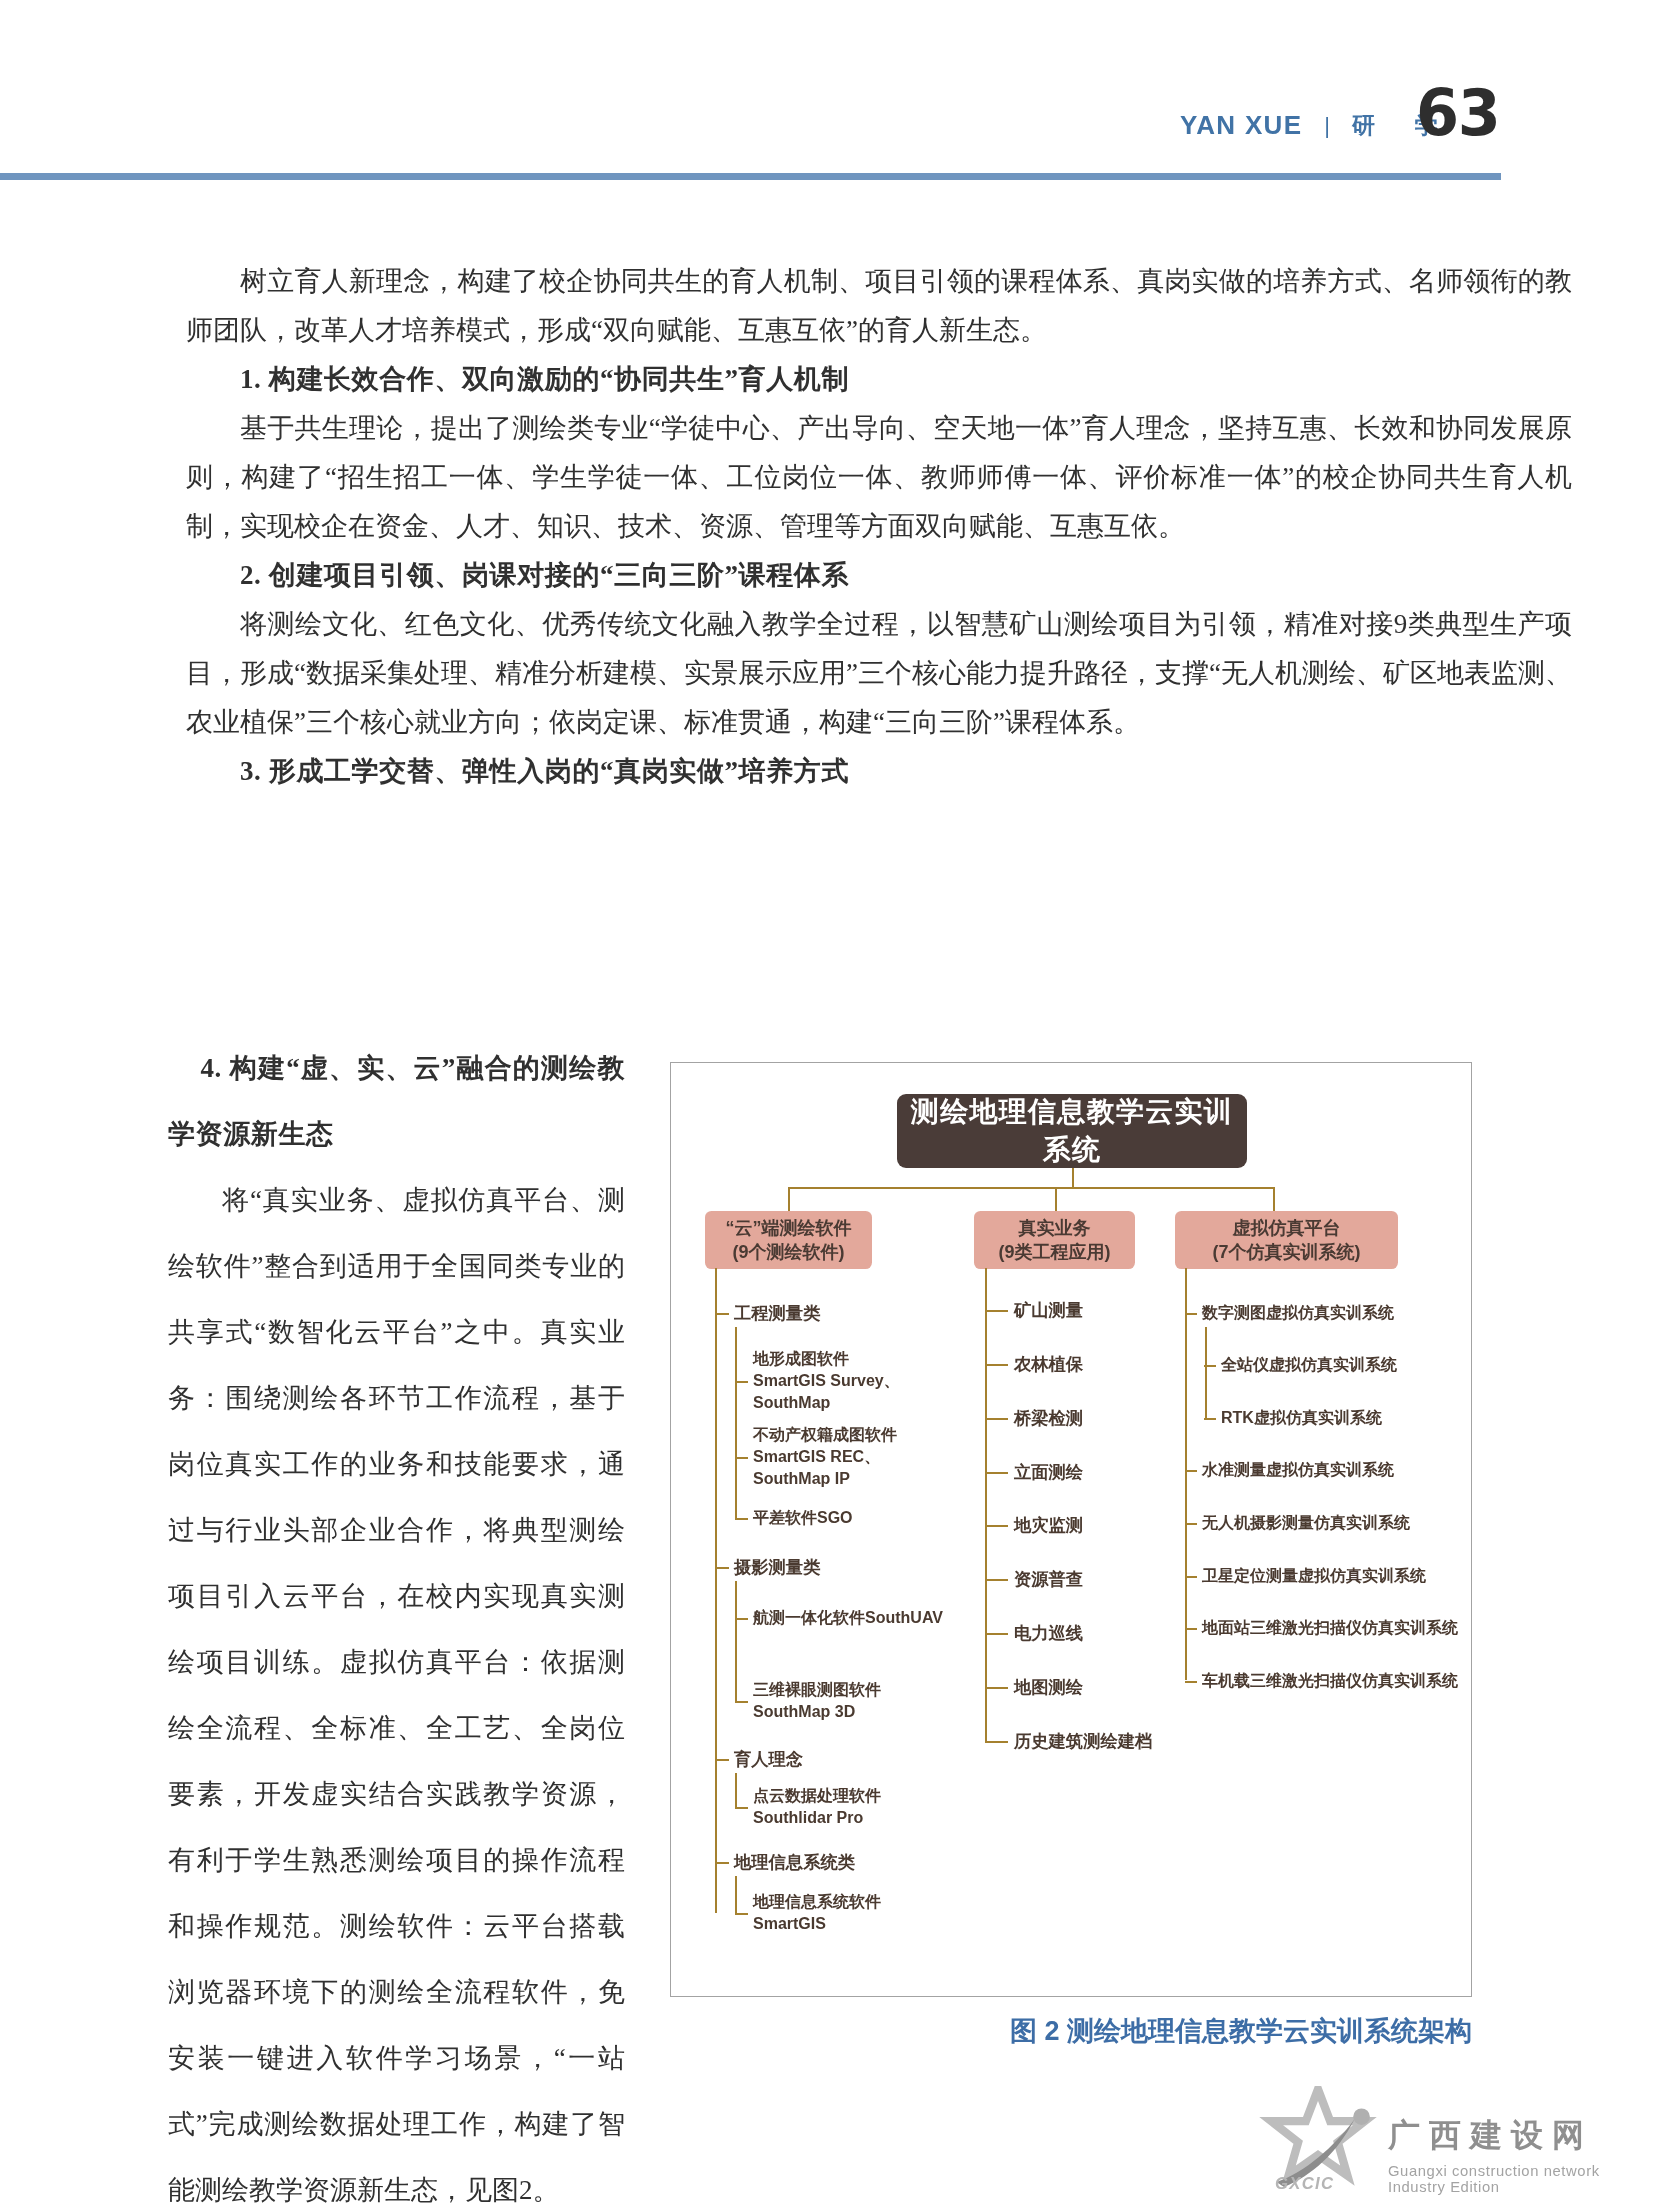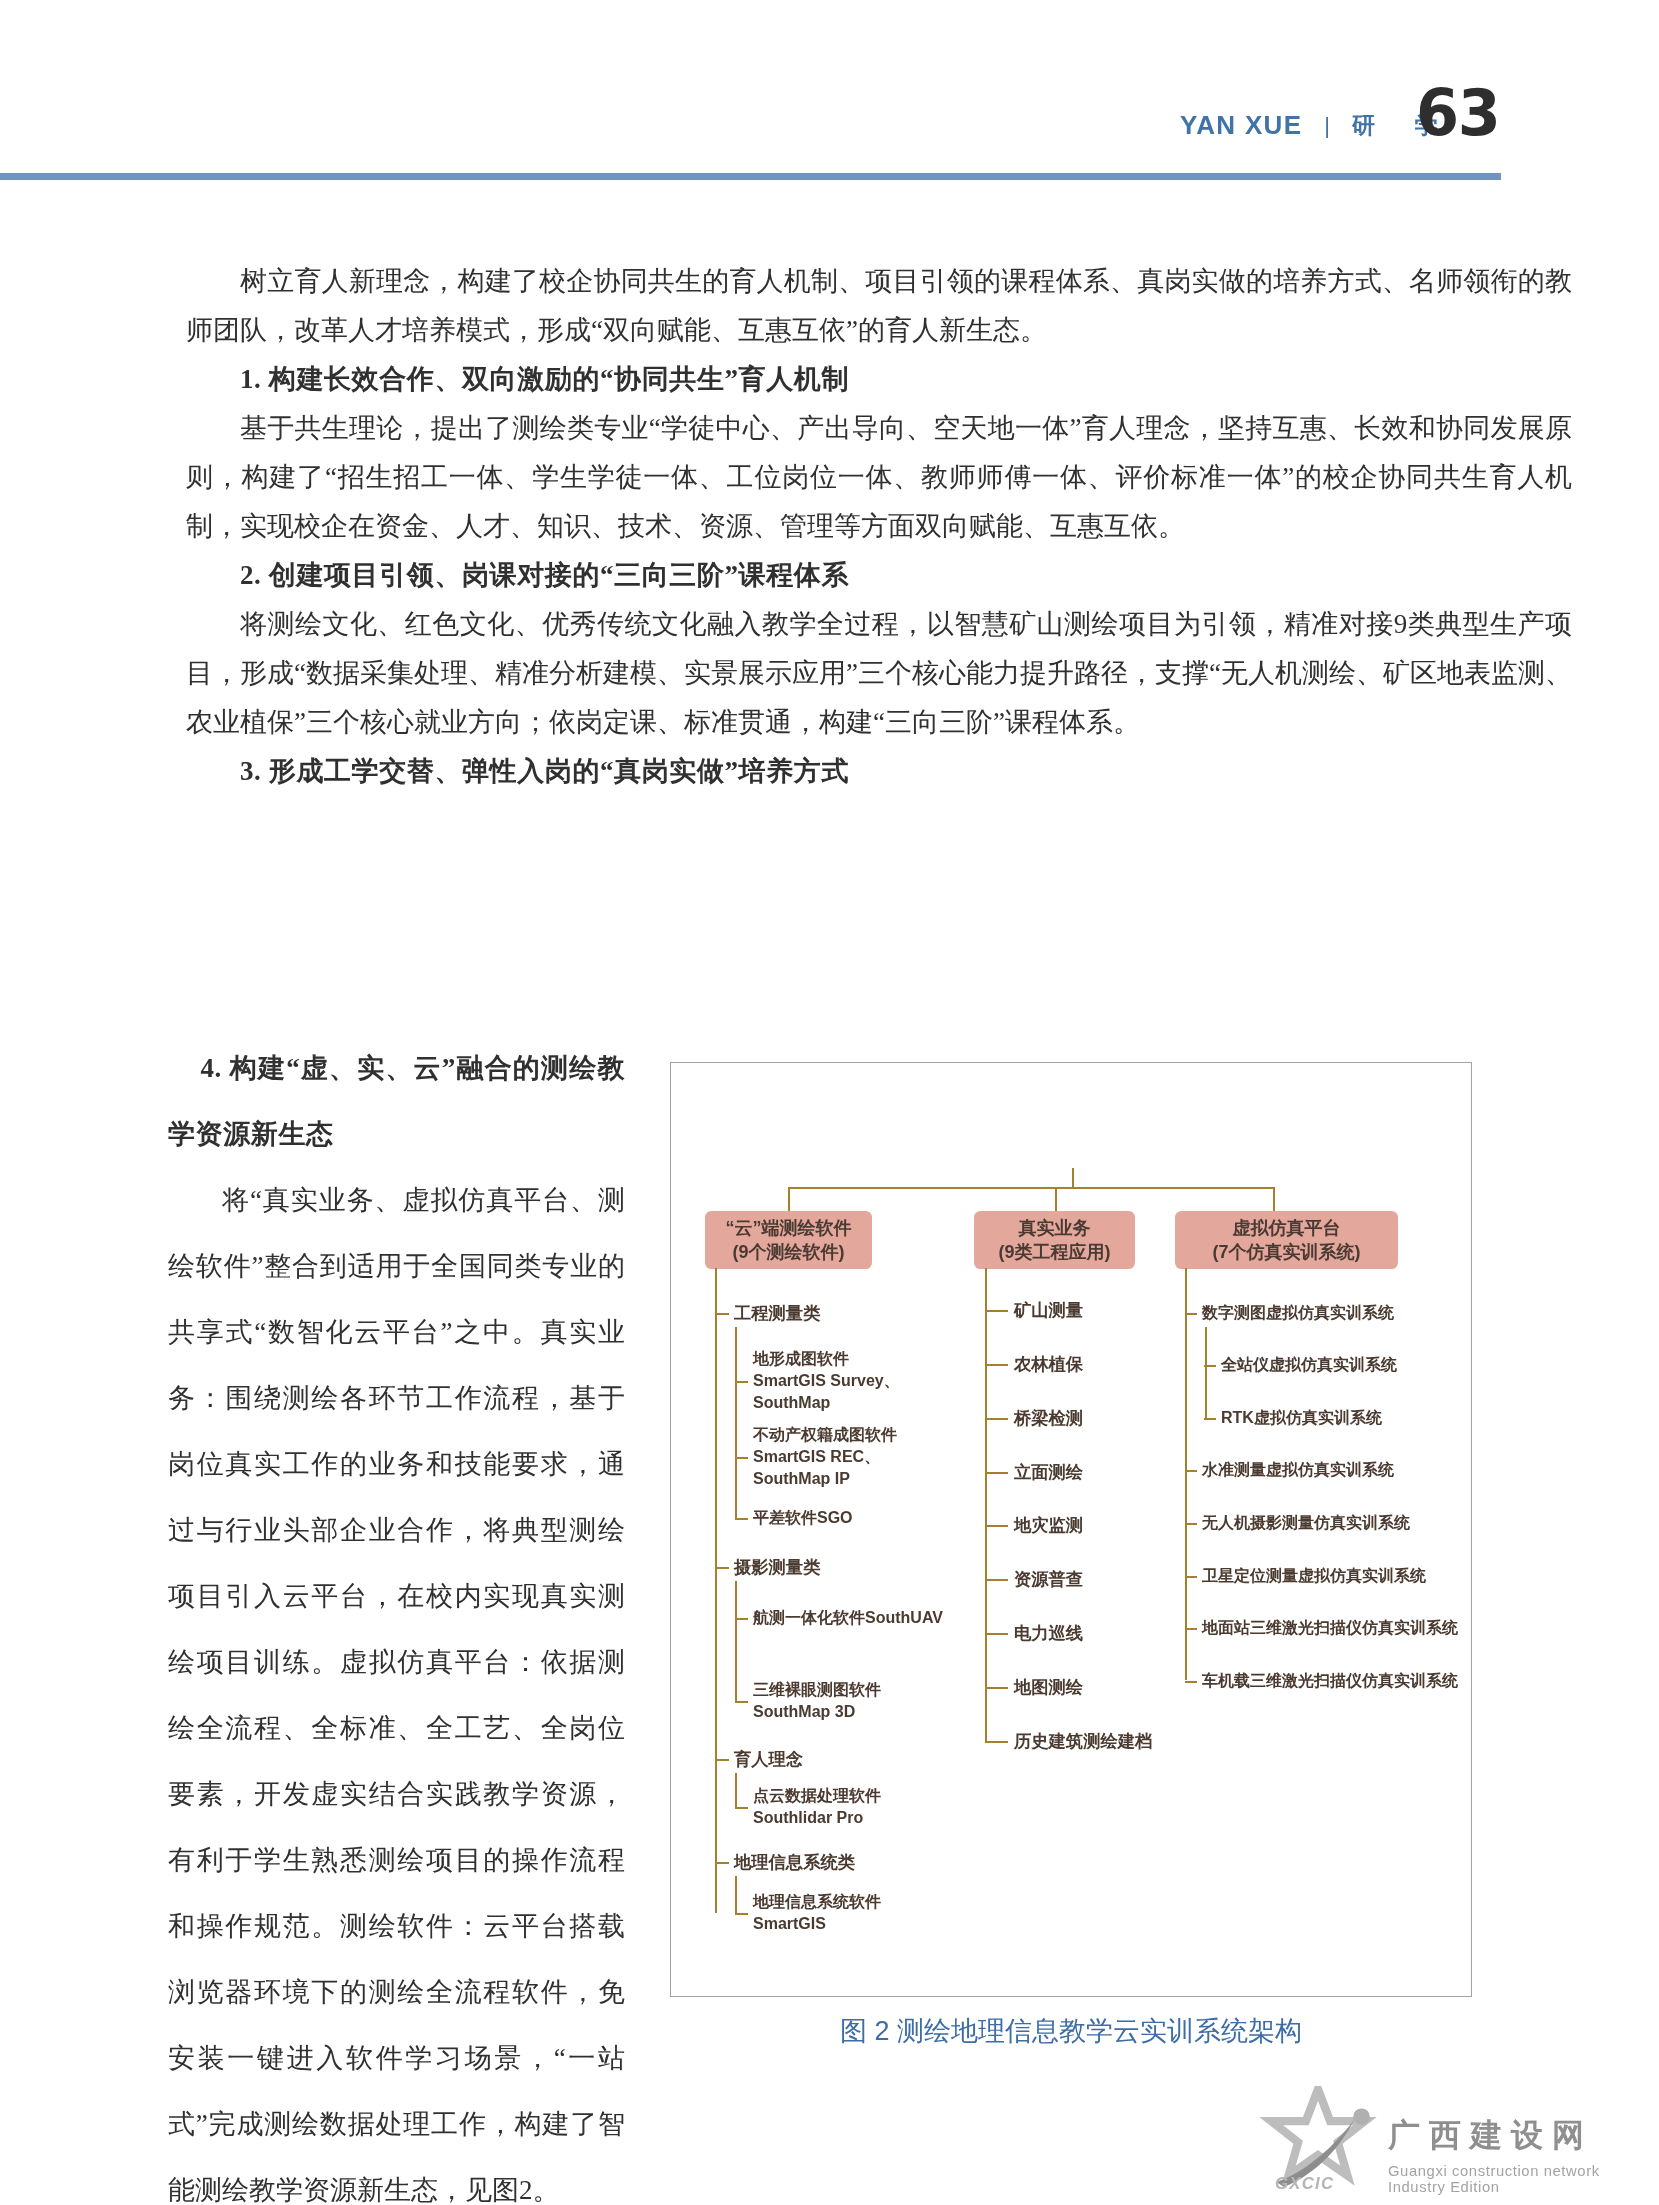--- a/index.html
+++ b/index.html
@@ -46,23 +46,23 @@
     color:#4a3a30;font-weight:700;line-height:22px;}
   .node::before{content:"";position:absolute;top:50%;height:1.9px;background:#a5812f;}
   .n-cat{font-size:17.3px;}
   .n-cat::before{left:-19px;width:14px;}
   .n-sub1{font-size:16px;}
   .n-sub1::before{left:-18px;width:13px;}
   .n-mid{font-size:17.3px;}
   .n-mid::before{left:-29px;width:23px;}
   .n-r{font-size:16px;}
   .n-r::before{left:-16.7px;width:11.5px;}
-  .fig-caption{position:absolute;left:670px;top:2013px;width:802px;text-align:center;
+  .fig-caption{position:absolute;left:670px;top:2013px;width:802px;text-align:right;
     font-family:"Liberation Sans","DejaVu Sans",sans-serif;
-    font-size:27px;font-weight:400;color:#3d6da6;}
+    font-size:27px;font-weight:700;color:#3d6da6;}
   
   .footer{position:absolute;left:1257px;top:2086px;display:flex;align-items:flex-end;color:#909090;}
   .star-wrap{width:122px;height:112px;position:relative;flex:none;}
   .logo-acronym{position:absolute;left:18px;bottom:3.8px;font-family:"Liberation Sans",sans-serif;
     font-size:16.7px;font-style:italic;font-weight:700;color:#b5b5b5;letter-spacing:1.3px;}
   .site-col{margin-left:9px;padding-bottom:2.6px;}
   .site-name{font-family:"Liberation Sans","DejaVu Sans",sans-serif;font-size:32px;
     font-weight:600;letter-spacing:9px;color:#8f8f8f;line-height:45px;}
   .site-tagline{font-family:"Liberation Sans","DejaVu Sans",sans-serif;font-size:14.8px;
     color:#a3a3a3;margin-top:5.1px;letter-spacing:0.6px;}
@@ -87,20 +87,21 @@
   <p class="sub-head">3. 形成工学交替、弹性入岗的“真岗实做”培养方式</p>
 </div>
 
 <div class="leftcol">
   <p class="sub-head">4. 构建“虚、实、云”融合的测绘教学资源新生态</p>
   <p>将“真实业务、虚拟仿真平台、测绘软件”整合到适用于全国同类专业的共享式“数智化云平台”之中。真实业务：围绕测绘各环节工作流程，基于岗位真实工作的业务和技能要求，通过与行业头部企业合作，将典型测绘项目引入云平台，在校内实现真实测绘项目训练。虚拟仿真平台：依据测绘全流程、全标准、全工艺、全岗位要素，开发虚实结合实践教学资源，有利于学生熟悉测绘项目的操作流程和操作规范。测绘软件：云平台搭载浏览器环境下的测绘全流程软件，免安装一键进入软件学习场景，“一站式”完成测绘数据处理工作，构建了智能测绘教学资源新生态，见图2。</p>
 </div>
 
 <div class="fig-frame">
 
+  <div class="fig-title-box">测绘地理信息教学云实训系统</div>
 
   <div class="vline gold" style="left:401px;top:105px;height:19px;"></div>
   <div class="hline gold" style="left:117px;top:124px;width:485px;"></div>
   <div class="vline gold" style="left:117px;top:124px;height:24px;"></div>
   <div class="vline gold" style="left:384px;top:124px;height:24px;"></div>
   <div class="vline gold" style="left:602px;top:124px;height:24px;"></div>
 
   <div class="col-box" style="left:34px;width:167px;">“云”端测绘软件
 (9个测绘软件)</div>
   <div class="col-box" style="left:303px;width:161px;">真实业务

